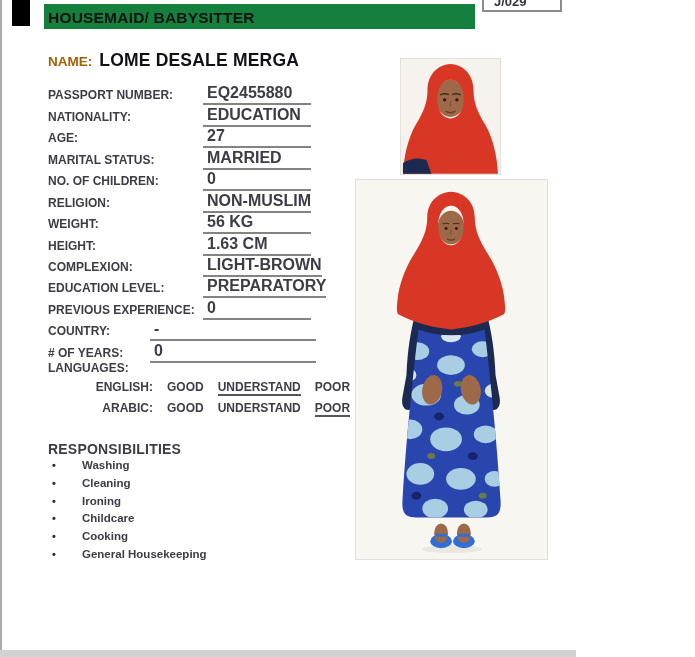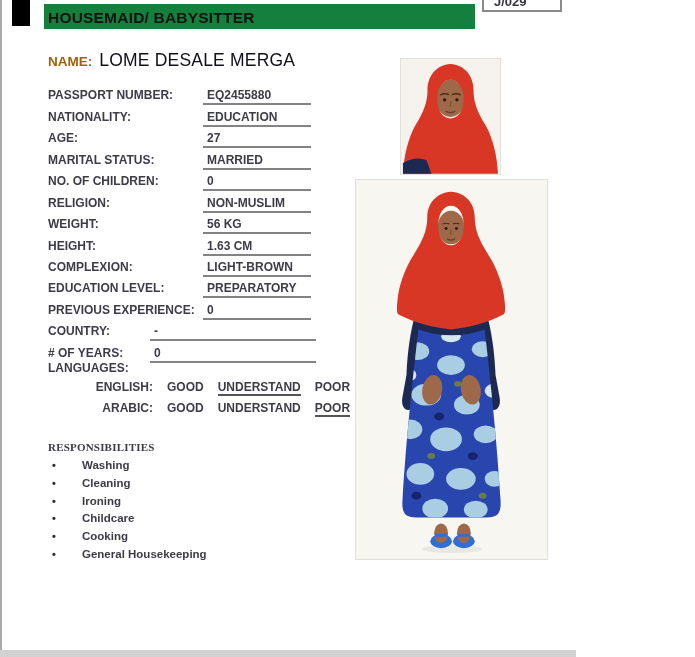--- a/index.html
+++ b/index.html
@@ -16,37 +16,37 @@
     justify-content:flex-start;padding:0 0 1px 10px;box-sizing:border-box;
     font-weight:bold;font-size:13px;color:#33333f;
   }
   .headline{
     position:absolute;left:44px;top:4px;width:431px;height:25px;background:#15803d;
     display:flex;align-items:center;box-sizing:border-box;padding:2px 0 0 4px;
     font-weight:bold;font-size:15.5px;color:#111111;letter-spacing:.2px;
   }
   .name-line{position:absolute;left:48px;top:50px;display:flex;align-items:baseline;white-space:nowrap;}
   .name-line .nl{font-weight:bold;font-size:13.5px;color:#a16207;}
-  .name-line .nv{font-weight:normal;font-size:17.5px;color:#101016;margin-left:7px;letter-spacing:.2px;}
+  .name-line .nv{font-weight:bold;font-size:17.5px;color:#101016;margin-left:7px;letter-spacing:.2px;}
   .fields{position:absolute;left:48px;top:84px;width:280px;}
   .frow{display:flex;align-items:flex-end;height:21.45px;}
   .flabel{flex:0 0 155px;font-weight:bold;font-size:12px;padding-bottom:3px;white-space:nowrap;}
   .fvalue{
-    flex:0 0 104px;border-bottom:2px solid #838383;font-weight:bold;font-size:12px;
+    flex:0 0 104px;border-bottom:2px solid #838383;font-weight:bold;font-size:16px;
     padding:0 0 1px 4px;white-space:nowrap;
   }
   .frow.wide .flabel{flex:0 0 102px;margin-top:8px;}
   .frow.wide .fvalue{flex:0 0 162px;}
   .lang-label{position:absolute;left:48px;top:361px;font-weight:bold;font-size:12px;}
   .langs{position:absolute;left:48px;top:380px;width:320px;}
   .lrow{display:flex;align-items:flex-start;height:20.5px;font-weight:bold;font-size:12px;white-space:nowrap;}
   .lname{flex:0 0 105px;text-align:right;}
   .lopt{margin-left:14px;}
   .lopt.sel{border-bottom:2px solid #54545c;}
-  .resp-label{position:absolute;left:48px;top:441px;font-weight:bold;font-size:11px;letter-spacing:.2px;font-family:Liberation Serif, serif;}
+  .resp-label{position:absolute;left:48px;top:441px;font-weight:bold;font-size:14px;letter-spacing:.2px;}
   .resp-list{position:absolute;left:48px;top:459px;}
   .ritem{display:flex;align-items:baseline;height:17.8px;font-weight:bold;font-size:11.5px;}
   .rdot{width:10px;margin-left:4px;margin-right:20px;font-size:11px;color:#2a2a30;}
   .photo{position:absolute;border:1px solid #e3e0da;box-sizing:border-box;background:#f7f4ef;}
   .photo svg{display:block;width:100%;height:100%;}
   .photo-small{left:400px;top:58px;width:101px;height:117px;}
   .photo-large{left:355px;top:179px;width:193px;height:381px;}
 </style>
 </head>
 <body>

